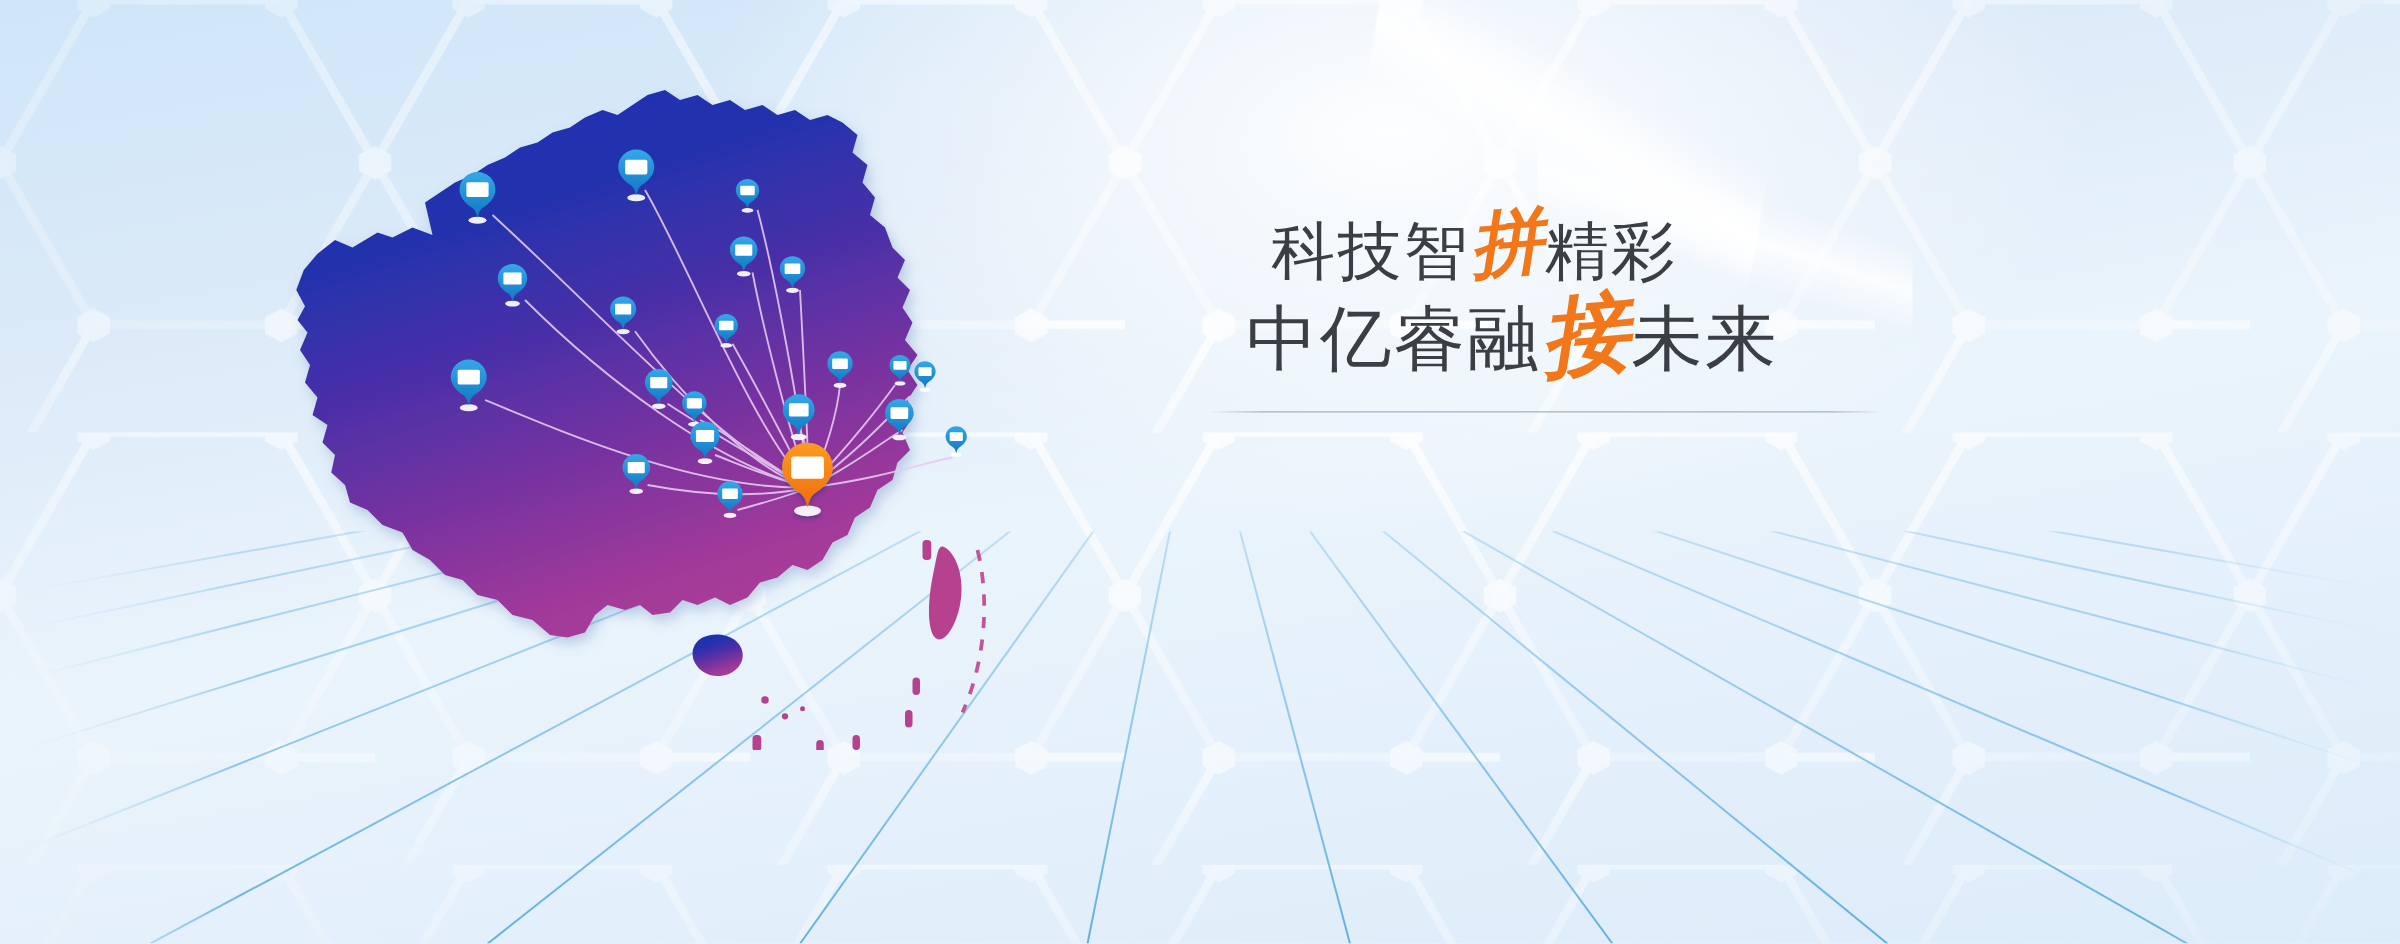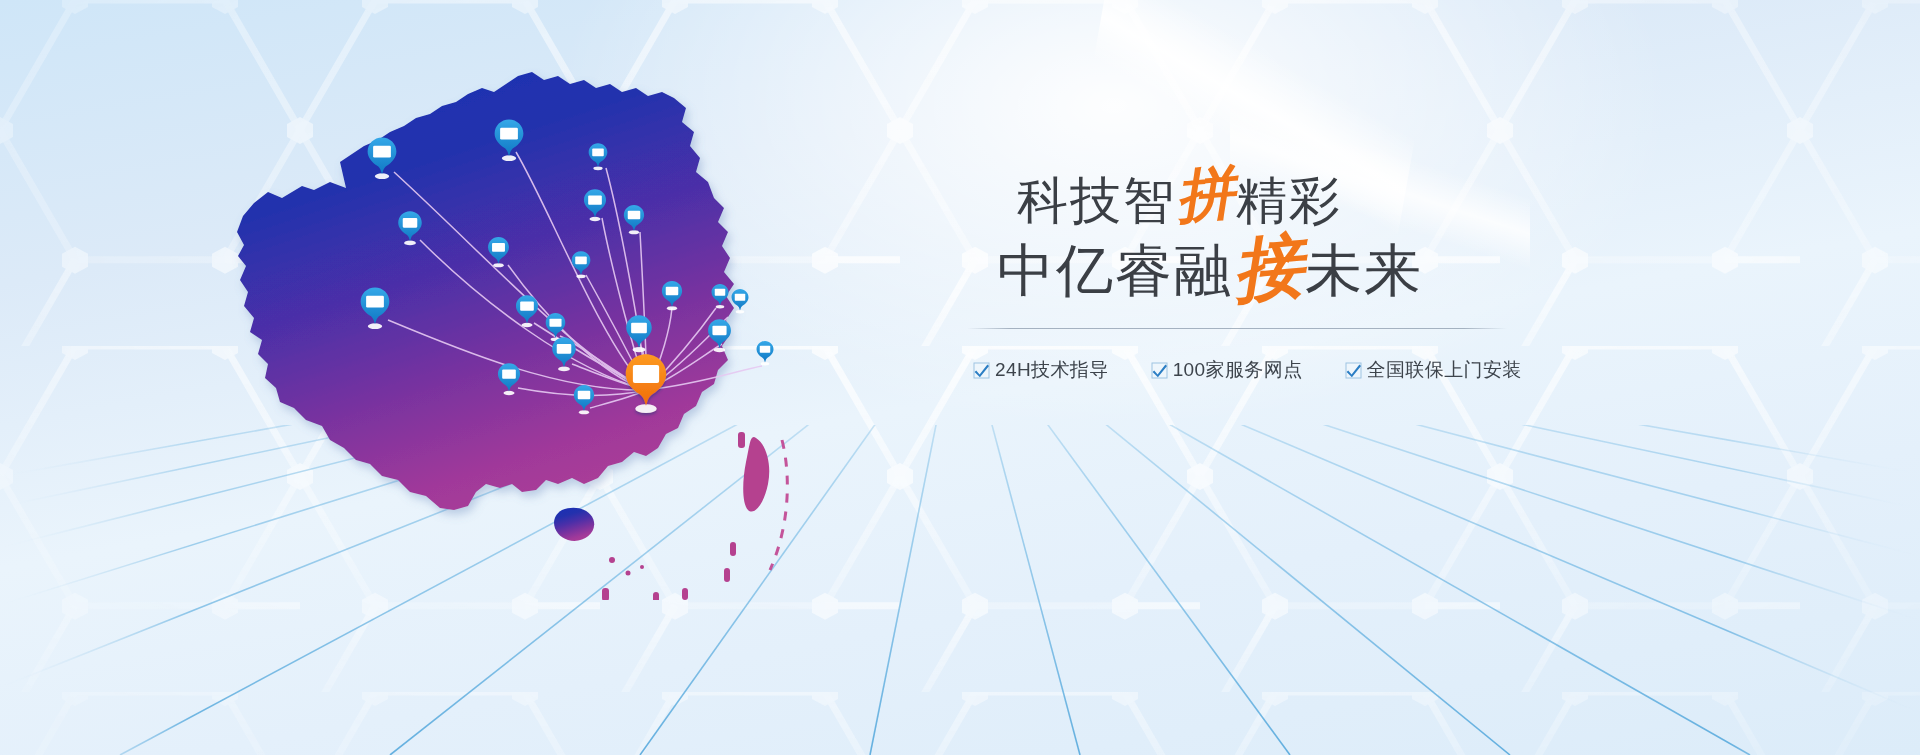--- a/index.html
+++ b/index.html
@@ -371,42 +371,15 @@
     <div class="headline line1">
       <span>科技智</span><span class="brush">拼</span><span>精彩</span>
     </div>
 
     <div class="headline line2">
       <span>中亿睿融</span><span class="brush">接</span><span>未来</span>
     </div>
 
     <div class="divider"></div>
 
-    <div class="features">
-
-      <div class="feature">
-        <svg class="chk" viewBox="0 0 17 17">
-          <rect x="1" y="1" width="15" height="15" fill="#eef6fc" stroke="#9ec4e2" stroke-width="1"></rect>
-          <path d="M3.2 8.6 L6.6 12.4 L14.4 2.6 L16 4.1 L6.9 15.3 L1.6 9.9 Z" fill="#2b7ec4"></path>
-        </svg>
-        <span class="feature-label">24H技术指导</span>
-      </div>
-
-      <div class="feature">
-        <svg class="chk" viewBox="0 0 17 17">
-          <rect x="1" y="1" width="15" height="15" fill="#eef6fc" stroke="#9ec4e2" stroke-width="1"></rect>
-          <path d="M3.2 8.6 L6.6 12.4 L14.4 2.6 L16 4.1 L6.9 15.3 L1.6 9.9 Z" fill="#2b7ec4"></path>
-        </svg>
-        <span class="feature-label">100家服务网点</span>
-      </div>
-
-      <div class="feature">
-        <svg class="chk" viewBox="0 0 17 17">
-          <rect x="1" y="1" width="15" height="15" fill="#eef6fc" stroke="#9ec4e2" stroke-width="1"></rect>
-          <path d="M3.2 8.6 L6.6 12.4 L14.4 2.6 L16 4.1 L6.9 15.3 L1.6 9.9 Z" fill="#2b7ec4"></path>
-        </svg>
-        <span class="feature-label">全国联保上门安装</span>
-      </div>
-
-    </div>
   </div>
 
 </div>
 
 </body></html>

